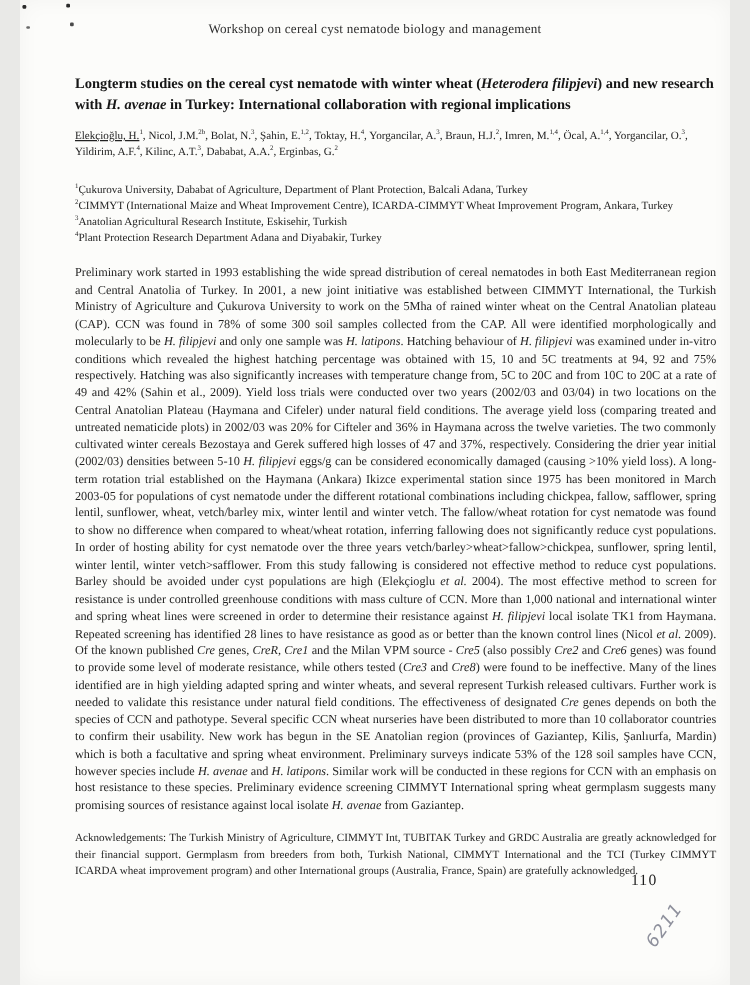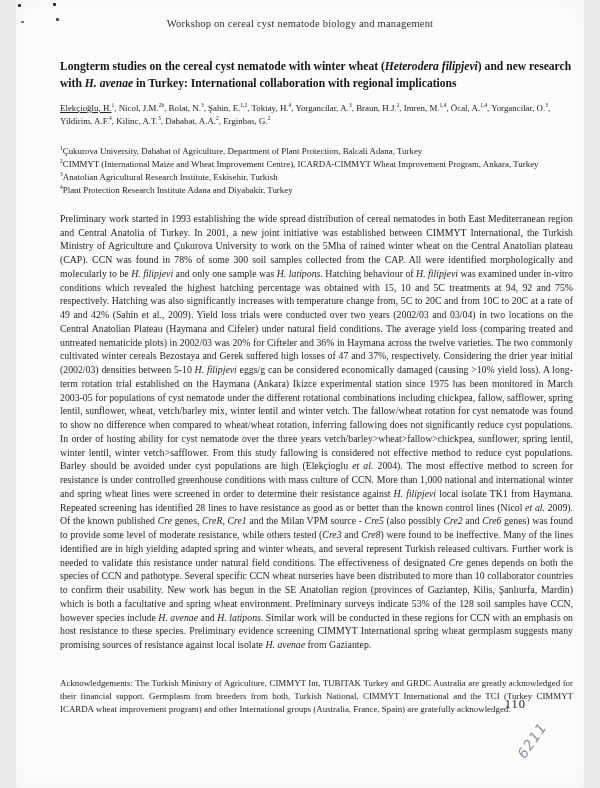--- a/index.html
+++ b/index.html
@@ -52,21 +52,21 @@
     line-height: 1.47;
     color: #242424;
     margin-bottom: 15px;
   }
   .affiliation { text-align: justify; }
   .abstract-body {
     font-size: 9.8px;
     line-height: 13.75px;
     text-align: justify;
     color: #1f1f1f;
-    margin-bottom: 25px;
+    margin-bottom: 12px;
   }
   .acknowledgements {
     font-size: 8.9px;
     line-height: 13px;
     text-align: justify;
     color: #242424;
   }
   sup { font-size: 0.62em; line-height: 0; }
   .page-number {
     position: absolute;
@@ -113,21 +113,21 @@
   <div class="content">
 
     <div class="paper-title"><span>Longterm studies on the cereal cyst nematode with winter wheat (</span><span style="font-style: italic;">Heterodera filipjevi</span><span>) and new research with </span><span style="font-style: italic;">H. avenae</span><span> in Turkey: International collaboration with regional implications</span></div>
 
     <div class="authors"><span style="text-decoration: underline;">Elekçioğlu, H.</span><sup>1</sup><span>, Nicol, J.M.</span><sup>2b</sup><span>, Bolat, N.</span><sup>3</sup><span>, Şahin, E.</span><sup>1,2</sup><span>, Toktay, H.</span><sup>4</sup><span>, Yorgancilar, A.</span><sup>3</sup><span>, Braun, H.J.</span><sup>2</sup><span>, Imren, M.</span><sup>1,4</sup><span>, Öcal, A.</span><sup>1,4</sup><span>, Yorgancilar, O.</span><sup>3</sup><span>, Yildirim, A.F.</span><sup>4</sup><span>, Kilinc, A.T.</span><sup>3</sup><span>, Dababat, A.A.</span><sup>2</sup><span>, Erginbas, G.</span><sup>2</sup></div>
 
     <div class="affiliations">
       <div class="affiliation"><sup>1</sup><span>Çukurova University, Dababat of Agriculture, Department of Plant Protection, Balcali Adana, Turkey</span></div>
       <div class="affiliation"><sup>2</sup><span>CIMMYT (International Maize and Wheat Improvement Centre), ICARDA-CIMMYT Wheat Improvement Program, Ankara, Turkey</span></div>
       <div class="affiliation"><sup>3</sup><span>Anatolian Agricultural Research Institute, Eskisehir, Turkish</span></div>
-      <div class="affiliation"><sup>4</sup><span>Plant Protection Research Institute Adana and Diyabakir, Turkey</span></div>
+      <div class="affiliation"><sup>4</sup><span>Plant Protection Research Department Adana and Diyabakir, Turkey</span></div>
     </div>
 
     <div class="abstract-body"><span>Preliminary work started in 1993 establishing the wide spread distribution of cereal nematodes in both East Mediterranean region and Central Anatolia of Turkey. In 2001, a new joint initiative was established between CIMMYT International, the Turkish Ministry of Agriculture and Çukurova University to work on the 5Mha of rained winter wheat on the Central Anatolian plateau (CAP). CCN was found in 78% of some 300 soil samples collected from the CAP. All were identified morphologically and molecularly to be </span><span style="font-style: italic;">H. filipjevi</span><span> and only one sample was </span><span style="font-style: italic;">H. latipons</span><span>. Hatching behaviour of </span><span style="font-style: italic;">H. filipjevi</span><span> was examined under in-vitro conditions which revealed the highest hatching percentage was obtained with 15, 10 and 5C treatments at 94, 92 and 75% respectively. Hatching was also significantly increases with temperature change from, 5C to 20C and from 10C to 20C at a rate of 49 and 42% (Sahin et al., 2009). Yield loss trials were conducted over two years (2002/03 and 03/04) in two locations on the Central Anatolian Plateau (Haymana and Cifeler) under natural field conditions. The average yield loss (comparing treated and untreated nematicide plots) in 2002/03 was 20% for Cifteler and 36% in Haymana across the twelve varieties. The two commonly cultivated winter cereals Bezostaya and Gerek suffered high losses of 47 and 37%, respectively. Considering the drier year initial (2002/03) densities between 5-10 </span><span style="font-style: italic;">H. filipjevi</span><span> eggs/g can be considered economically damaged (causing &gt;10% yield loss). A long-term rotation trial established on the Haymana (Ankara) Ikizce experimental station since 1975 has been monitored in March 2003-05 for populations of cyst nematode under the different rotational combinations including chickpea, fallow, safflower, spring lentil, sunflower, wheat, vetch/barley mix, winter lentil and winter vetch. The fallow/wheat rotation for cyst nematode was found to show no difference when compared to wheat/wheat rotation, inferring fallowing does not significantly reduce cyst populations. In order of hosting ability for cyst nematode over the three years vetch/barley&gt;wheat&gt;fallow&gt;chickpea, sunflower, spring lentil, winter lentil, winter vetch&gt;safflower. From this study fallowing is considered not effective method to reduce cyst populations. Barley should be avoided under cyst populations are high (Elekçioglu </span><span style="font-style: italic;">et al.</span><span> 2004). The most effective method to screen for resistance is under controlled greenhouse conditions with mass culture of CCN. More than 1,000 national and international winter and spring wheat lines were screened in order to determine their resistance against </span><span style="font-style: italic;">H. filipjevi</span><span> local isolate TK1 from Haymana. Repeated screening has identified 28 lines to have resistance as good as or better than the known control lines (Nicol </span><span style="font-style: italic;">et al.</span><span> 2009). Of the known published </span><span style="font-style: italic;">Cre</span><span> genes, </span><span style="font-style: italic;">CreR</span><span>, </span><span style="font-style: italic;">Cre1</span><span> and the Milan VPM source - </span><span style="font-style: italic;">Cre5</span><span> (also possibly </span><span style="font-style: italic;">Cre2</span><span> and </span><span style="font-style: italic;">Cre6</span><span> genes) was found to provide some level of moderate resistance, while others tested (</span><span style="font-style: italic;">Cre3</span><span> and </span><span style="font-style: italic;">Cre8</span><span>) were found to be ineffective. Many of the lines identified are in high yielding adapted spring and winter wheats, and several represent Turkish released cultivars. Further work is needed to validate this resistance under natural field conditions. The effectiveness of designated </span><span style="font-style: italic;">Cre</span><span> genes depends on both the species of CCN and pathotype. Several specific CCN wheat nurseries have been distributed to more than 10 collaborator countries to confirm their usability. New work has begun in the SE Anatolian region (provinces of Gaziantep, Kilis, Şanlıurfa, Mardin) which is both a facultative and spring wheat environment. Preliminary surveys indicate 53% of the 128 soil samples have CCN, however species include </span><span style="font-style: italic;">H. avenae</span><span> and </span><span style="font-style: italic;">H. latipons</span><span>. Similar work will be conducted in these regions for CCN with an emphasis on host resistance to these species. Preliminary evidence screening CIMMYT International spring wheat germplasm suggests many promising sources of resistance against local isolate </span><span style="font-style: italic;">H. avenae</span><span> from Gaziantep.</span></div>
 
     <div class="acknowledgements"><span>Acknowledgements: The Turkish Ministry of Agriculture, CIMMYT Int, TUBITAK Turkey and GRDC Australia are greatly acknowledged for their financial support. Germplasm from breeders from both, Turkish National, CIMMYT International and the TCI (Turkey CIMMYT ICARDA wheat improvement program) and other International groups (Australia, France, Spain) are gratefully acknowledged.</span></div>
 
   </div>
 
   <div class="page-number">110</div>
 

